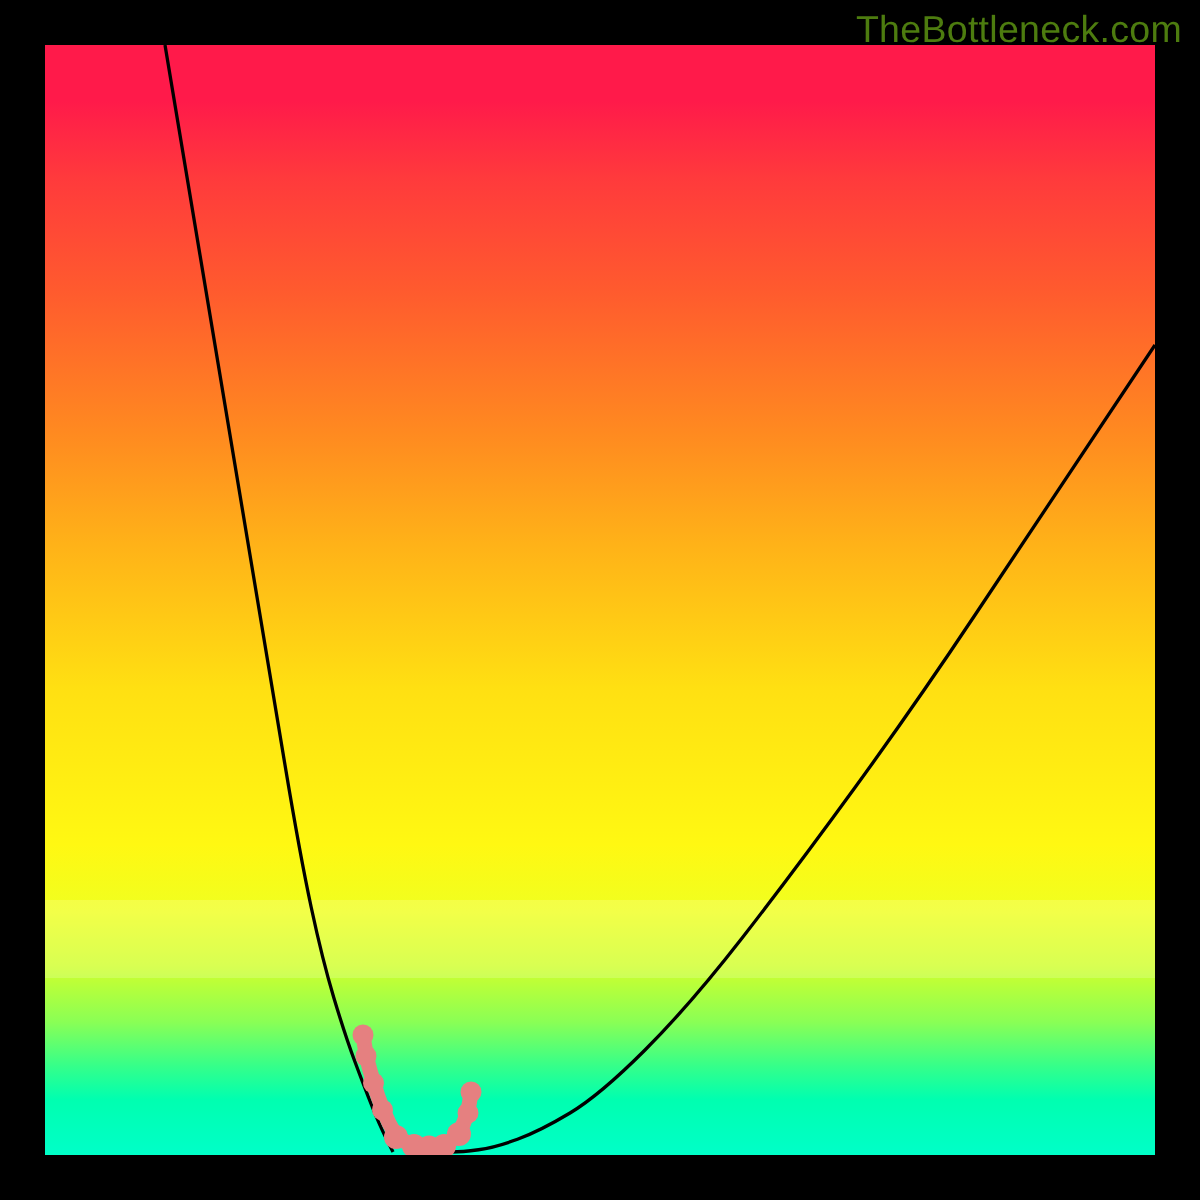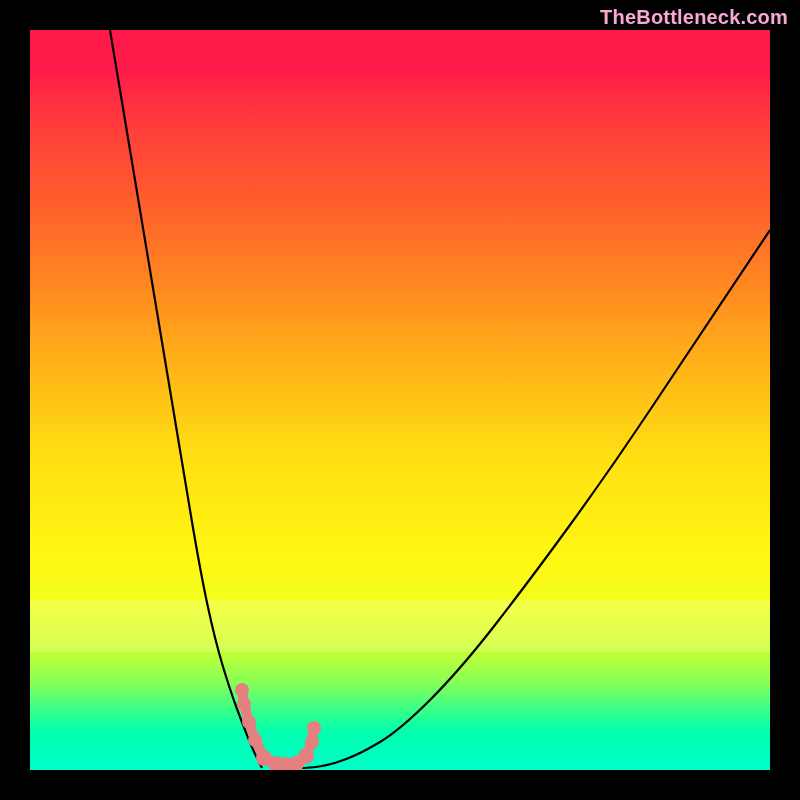--- a/index.html
+++ b/index.html
@@ -37,23 +37,23 @@
     position: absolute;
     left: 0;
     width: 100%;
     background: rgba(255,255,255,0.18);
     pointer-events: none;
   }
   .watermark {
     position: absolute;
     top: 6px;
     right: 12px;
-    color: #f9a8d4;
-    font-size: 20px;
-    font-weight: 700;
+    color: #4d7c0f;
+    font-size: 25px;
+    font-weight: 400;
     letter-spacing: 0.2px;
     user-select: none;
   }
   svg.curves {
     position: absolute;
     left: 30px;
     top: 30px;
     width: 740px;
     height: 740px;
     pointer-events: none;

